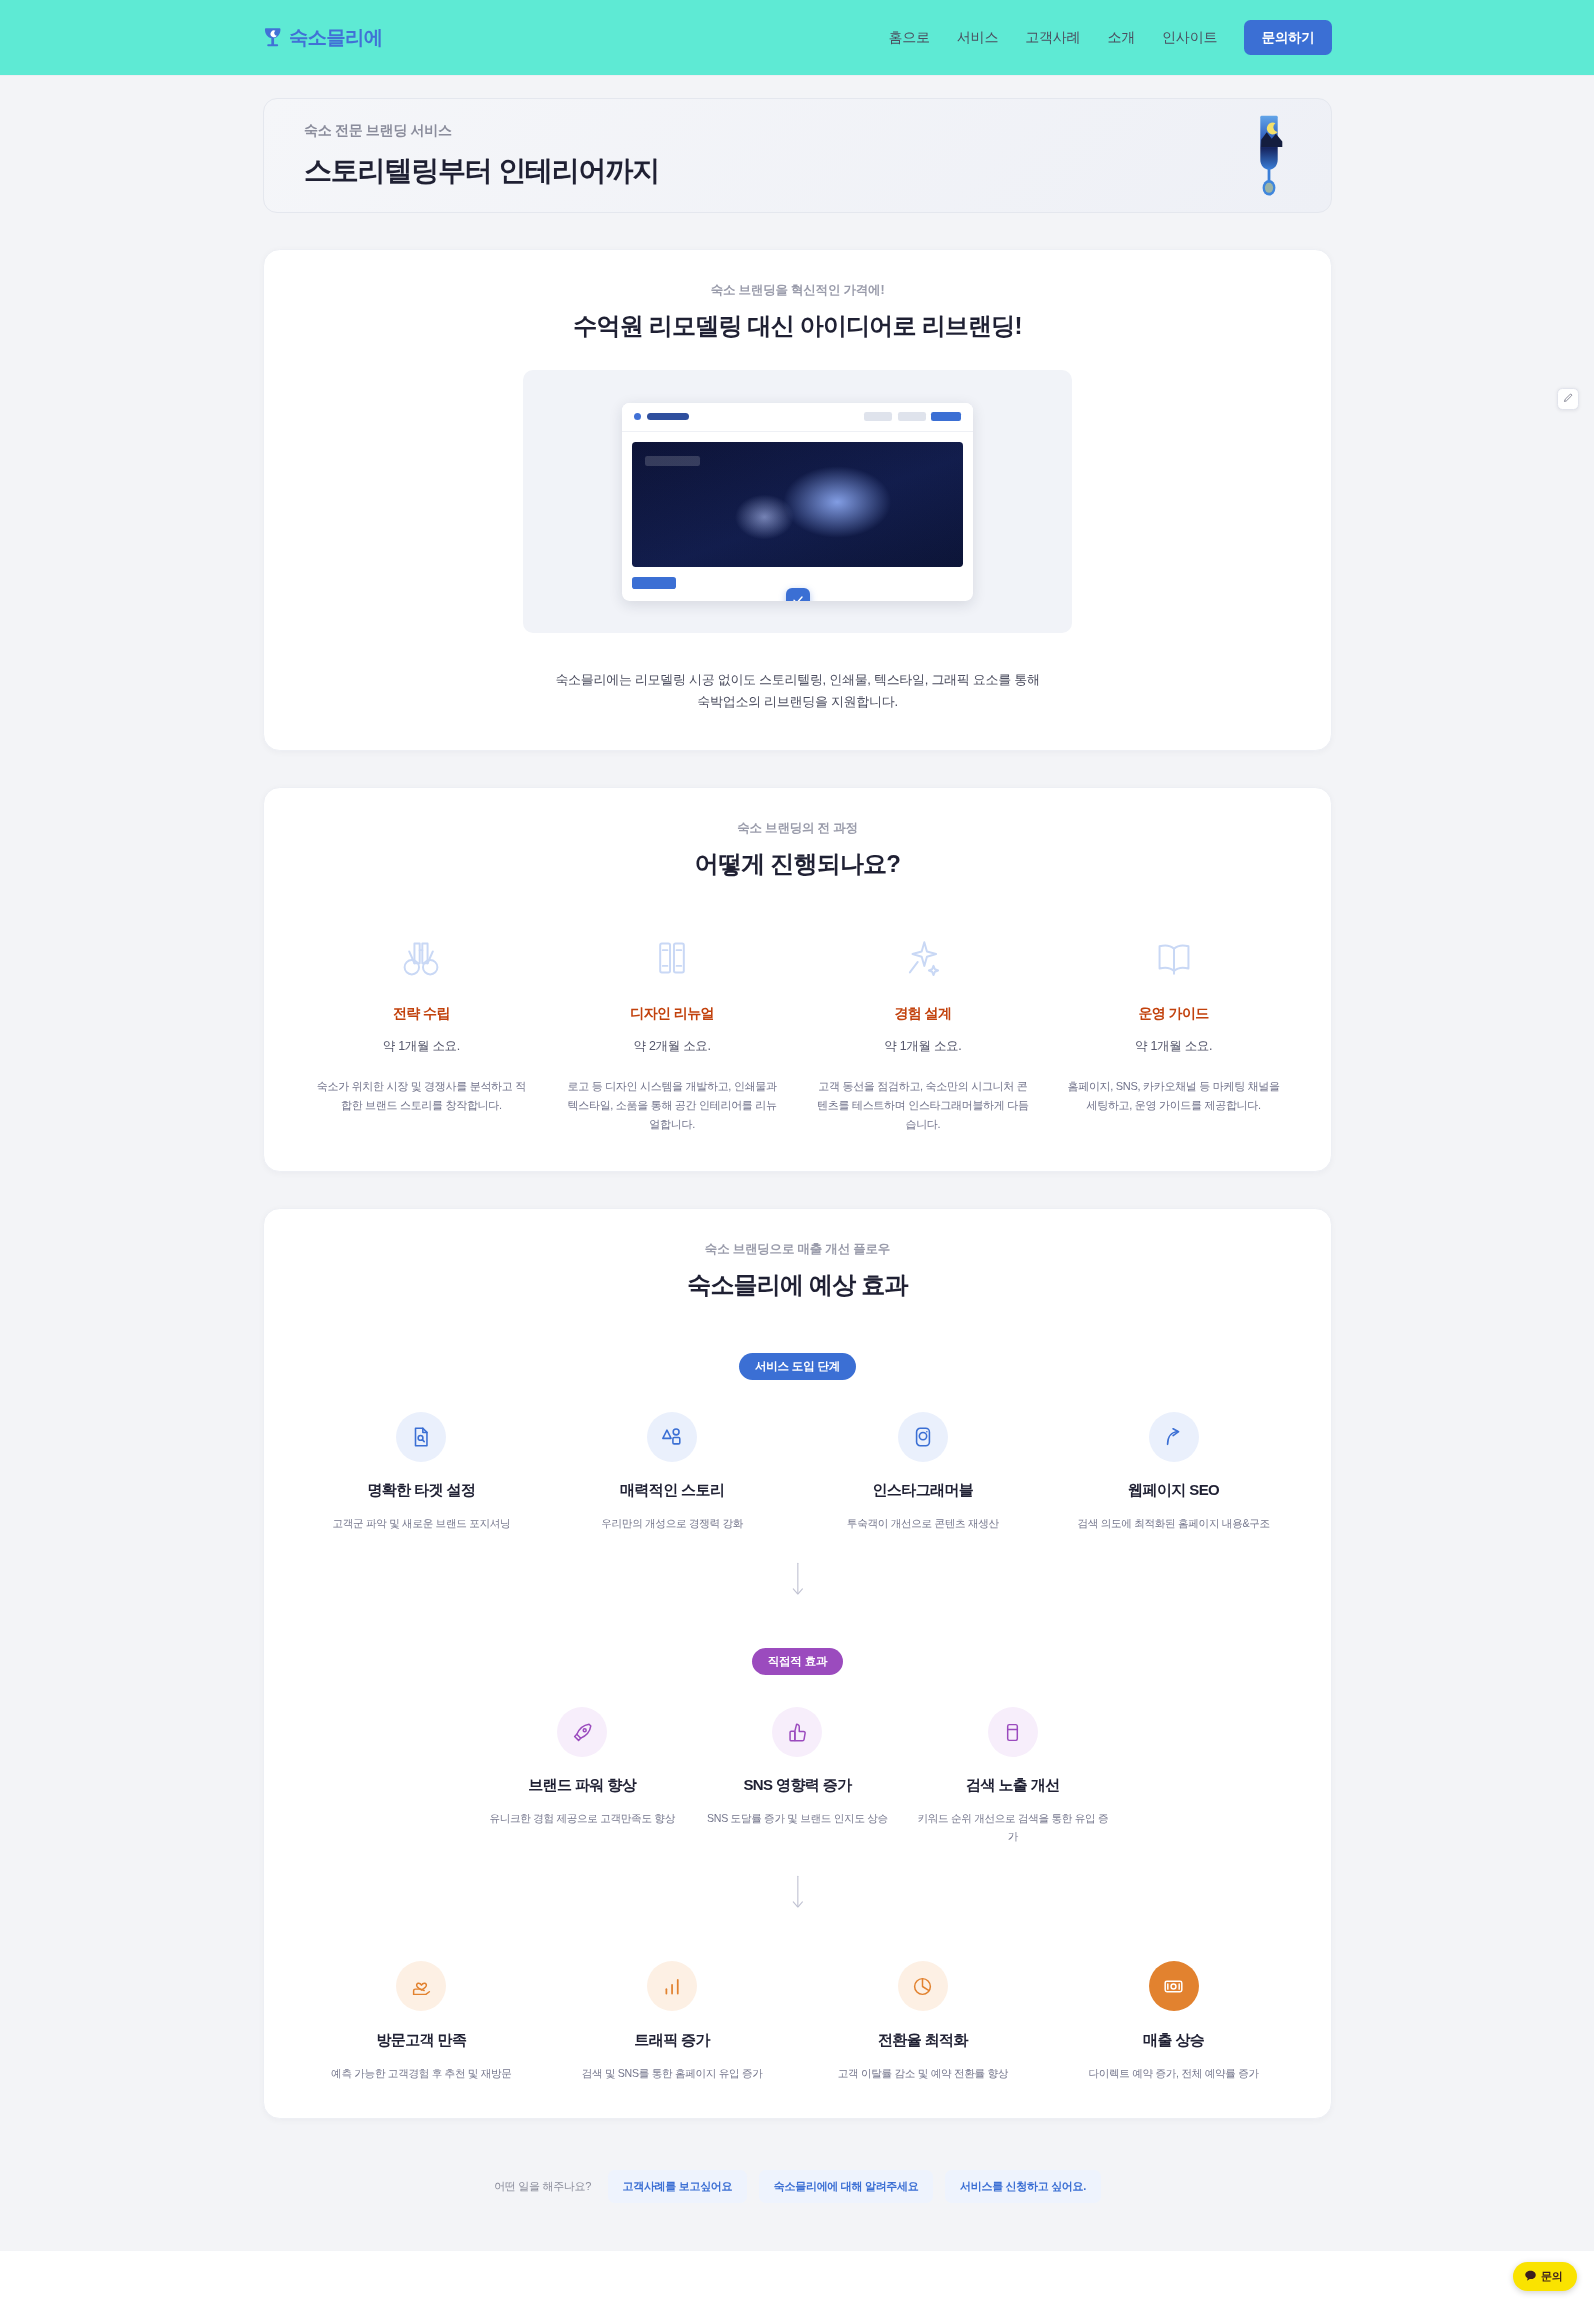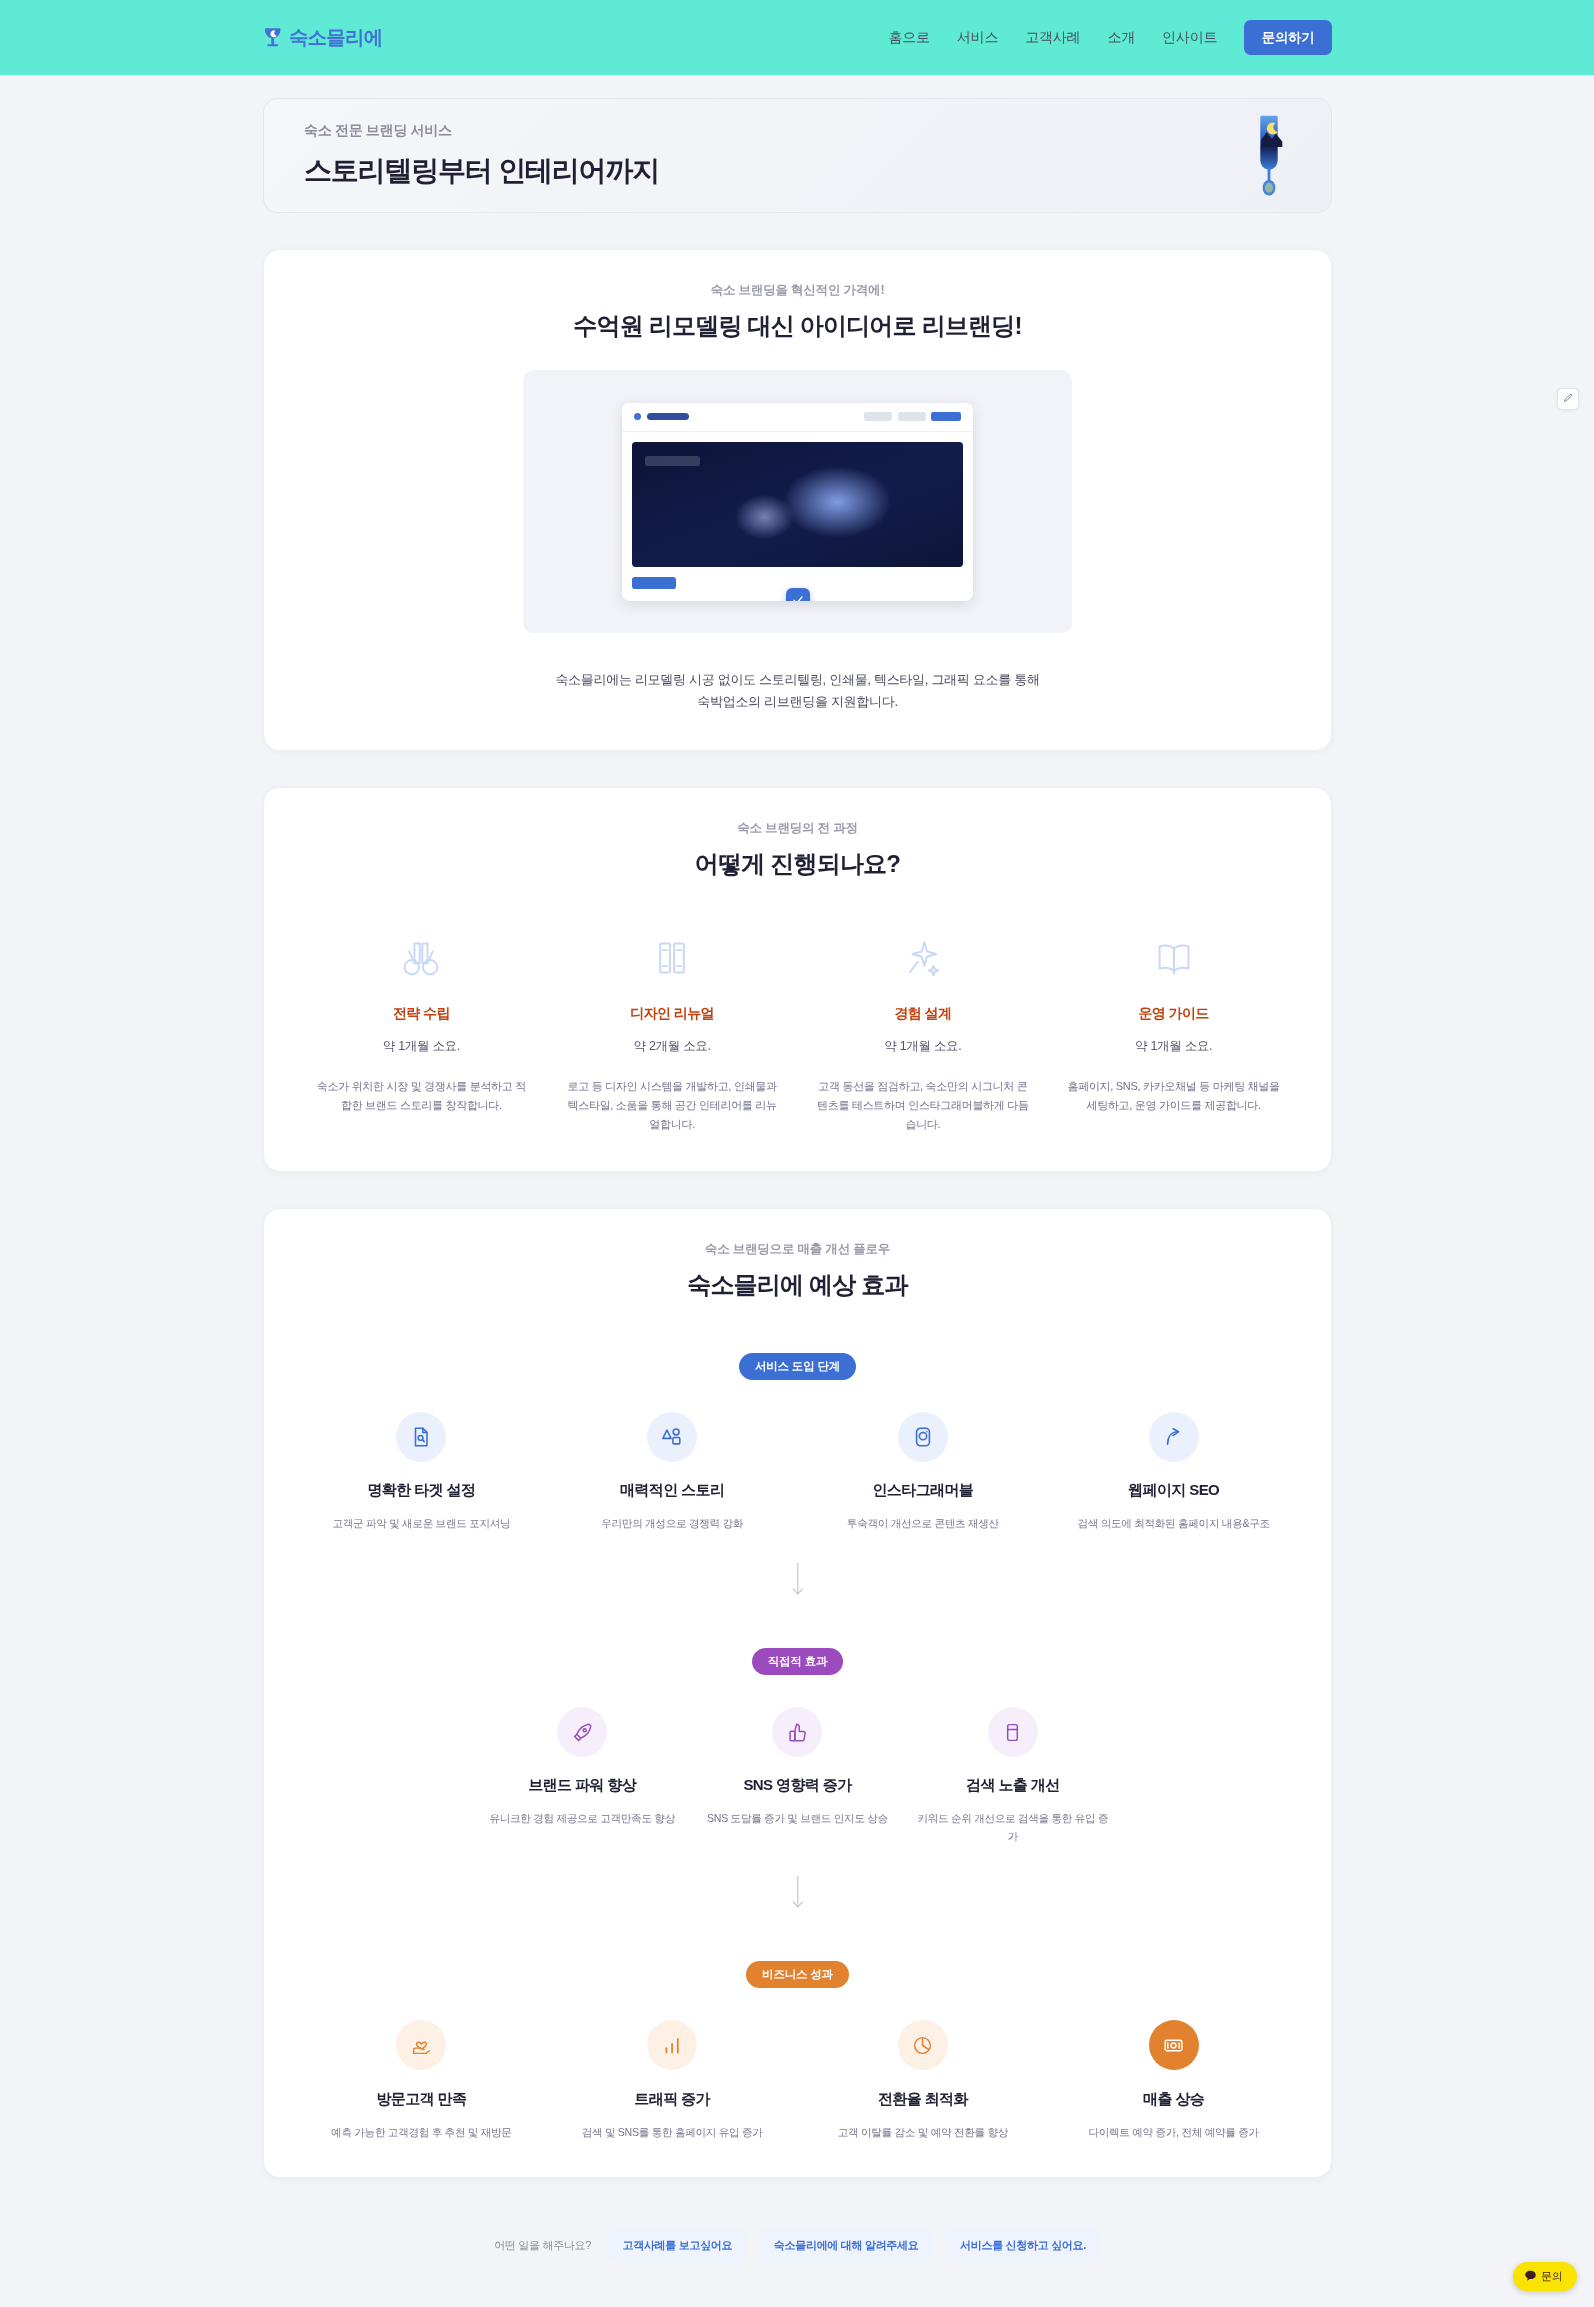--- a/index.html
+++ b/index.html
@@ -207,21 +207,21 @@
     display: flex; align-items: center; justify-content: center;
     box-shadow: 0 0.9px 3.7px rgba(20,25,50,0.08); cursor: pointer;
   }
   .kakao-fab {
     position: fixed; right: 17.5px; bottom: 15.7px;
     background: #fae300; border-radius: 461px;
     display: flex; align-items: center; gap: 4.6px;
     padding: 7.4px 14px 7.4px 11px; cursor: pointer;
     box-shadow: 0 1.8px 6.5px rgba(0,0,0,0.18);
   }
-  .kakao-label { font-size: 11px; font-weight: 400; color: #3b1e1e; letter-spacing: -0.3px; }
+  .kakao-label { font-size: 11px; font-weight: 700; color: #3b1e1e; letter-spacing: -0.3px; }
 </style>
 </head>
 <body>
 
 <div class="page">
 
   <div class="header">
     <div class="brand">
       <span class="brand-mark">
         <svg viewBox="0 0 42 46" width="19.4" height="21">
@@ -479,23 +479,20 @@
     </div>
 
     <div class="arrow-row">
       <svg viewBox="0 0 24 52" width="15.7" height="34" fill="none" stroke="#c0c2d2" stroke-width="1.7" stroke-linecap="round" stroke-linejoin="round">
         <path d="M12 2 V48"></path>
           <path d="M5 41 L12 49 L19 41"></path>
       </svg>
     </div>
 
     <div class="flow">
-      <div class="badge-row">
-        <span class="badge orange">비즈니스 성과</span>
-      </div>
       <div class="flow-grid c4">
 
         <div class="fitem">
           <div class="fcircle orange">
             <svg viewBox="0 0 24 24" width="21" height="21" fill="none" stroke="#e2822f" stroke-width="1.7" stroke-linecap="round" stroke-linejoin="round">
               <path d="M12 10.5 C10 7 6 8 6.5 11 C6.9 13.2 10 14.8 12 16 C14 14.8 17.1 13.2 17.5 11 C18 8 14 7 12 10.5 Z"></path>
               <path d="M3 21 v-4 a2 2 0 0 1 2 -2 h6 l4 1.5"></path>
               <path d="M3 21 h14 l4 -3"></path>
             </svg>
           </div>

